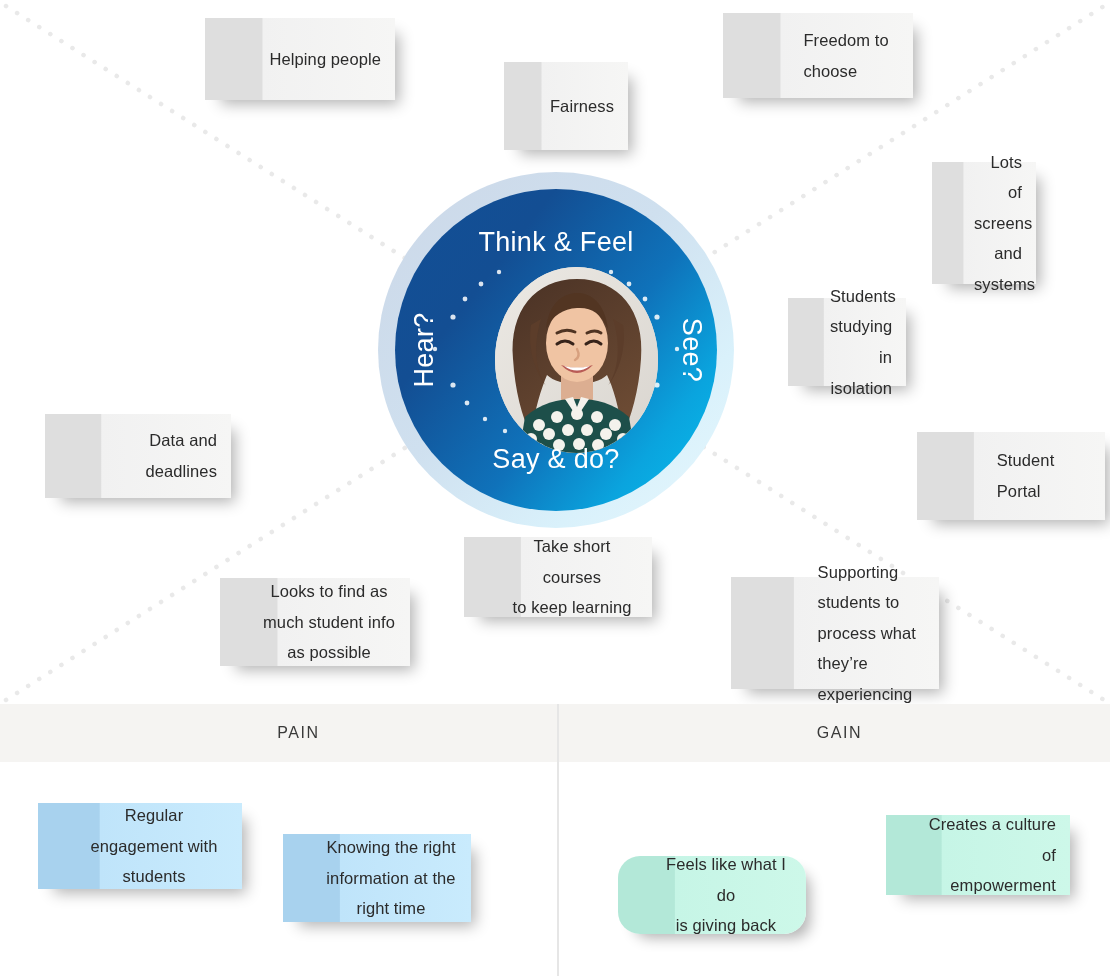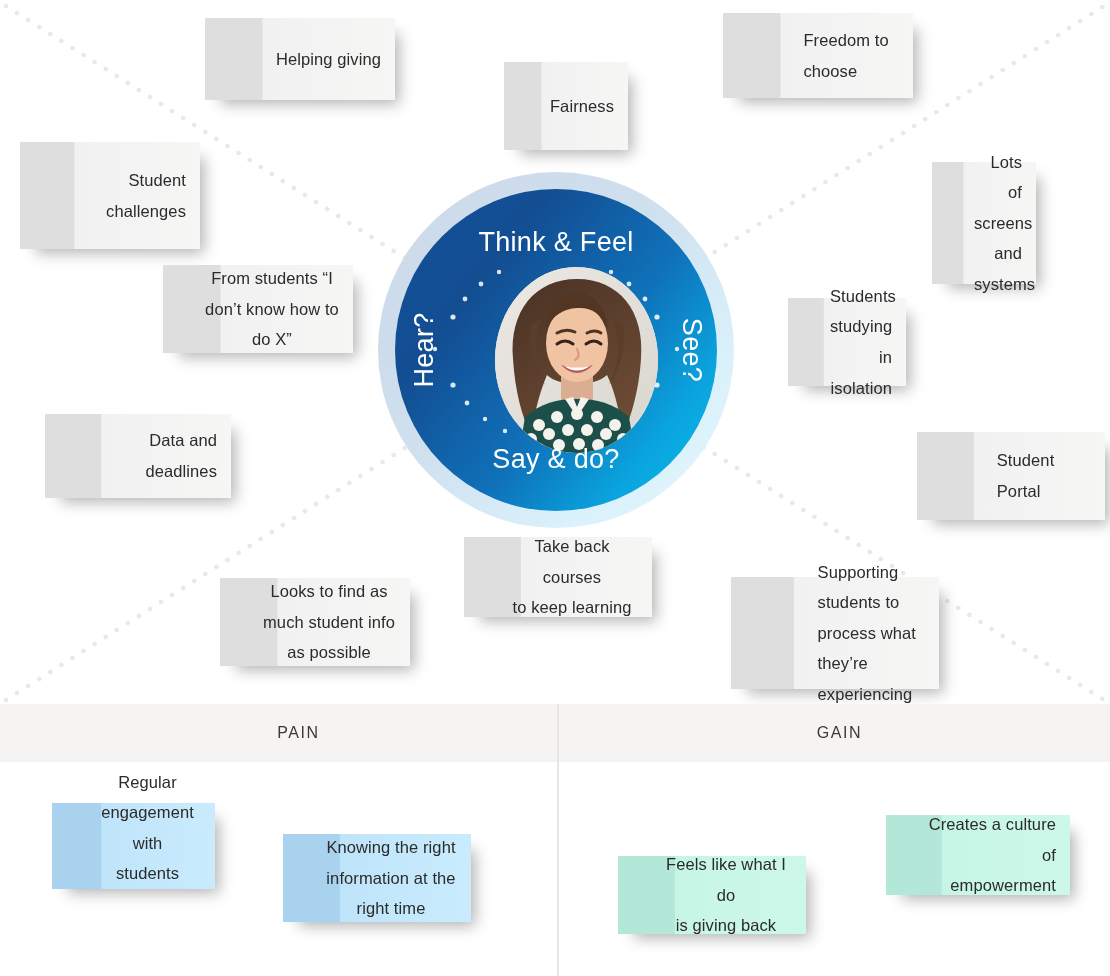--- a/index.html
+++ b/index.html
@@ -128,48 +128,39 @@
 <body>
 
 <div id="board">
 
   <svg class="guides" viewBox="0 0 1110 976" xmlns="http://www.w3.org/2000/svg">
     <line x1="6" y1="6" x2="1104" y2="700" stroke="#e9e9e9" stroke-width="4.5" stroke-linecap="round" stroke-dasharray="0.1 13"></line>
     <line x1="6" y1="700" x2="1104" y2="6" stroke="#e9e9e9" stroke-width="4.5" stroke-linecap="round" stroke-dasharray="0.1 13"></line>
   </svg>
 
   <div class="note ta-right" style="left:205px; top:18px; width:190px; height:82px;">
-    <span class="txt">Helping giving</span>
+    <span class="txt">Helping people</span>
   </div>
 
   <div class="note ta-right" style="left:504px; top:62px; width:124px; height:88px;">
     <span class="txt">Fairness</span>
   </div>
 
   <div class="note ta-left" style="left:723px; top:13px; width:190px; height:85px;">
     <span class="txt">Freedom to choose</span>
   </div>
 
-  <div class="note ta-right" style="left:20px; top:142px; width:180px; height:107px;">
-    <span class="txt ml" style="white-space: pre-line;">Student
-challenges</span>
-  </div>
 
   <div class="note ta-right" style="left:932px; top:162px; width:104px; height:122px;">
     <span class="txt" style="white-space: pre-line;">Lots of
 screens
 and
 systems</span>
   </div>
 
-  <div class="note" style="left:163px; top:265px; width:190px; height:88px;">
-    <span class="txt" style="white-space: pre-line;">From students “I
-don’t know how to
-do X”</span>
-  </div>
 
   <div class="note ta-right" style="left:788px; top:298px; width:118px; height:88px;">
     <span class="txt" style="white-space: pre-line;">Students
 studying in
 isolation</span>
   </div>
 
   <div class="note ta-right" style="left:45px; top:414px; width:186px; height:84px;">
     <span class="txt">Data and deadlines</span>
   </div>
@@ -178,21 +169,21 @@
     <span class="txt" style="white-space: pre-line;">Student Portal</span>
   </div>
 
   <div class="note" style="left:220px; top:578px; width:190px; height:88px;">
     <span class="txt" style="white-space: pre-line;">Looks to find as
 much student info
 as possible</span>
   </div>
 
   <div class="note" style="left:464px; top:537px; width:188px; height:80px;">
-    <span class="txt" style="white-space: pre-line;">Take back courses
+    <span class="txt" style="white-space: pre-line;">Take short courses
 to keep learning</span>
   </div>
 
   <div class="note ta-left" style="left:731px; top:577px; width:208px; height:112px;">
     <span class="txt" style="white-space: pre-line;">Supporting students to
 process what they’re
 experiencing</span>
   </div>
 
   <div class="circle-wrap">
@@ -296,32 +287,32 @@
       <div class="lbl lbl-see">See?</div>
     </div>
   </div>
 
   <div class="pg-header">
     <div>PAIN</div>
     <div>GAIN</div>
   </div>
   <div class="pg-divider"></div>
 
-  <div class="note pain" style="left:52px; top:803px; width:163px; height:86px;align-items:flex-end;">
+  <div class="note pain" style="left:38px; top:803px; width:204px; height:86px;">
     <span class="txt" style="white-space: pre-line;">Regular
 engagement with
 students</span>
   </div>
   <div class="note pain" style="left:283px; top:834px; width:188px; height:88px;">
     <span class="txt" style="white-space: pre-line;">Knowing the right
 information at the
 right time</span>
   </div>
 
-  <div class="note gain" style="left:618px; top:856px; width:188px; height:78px;">
+  <div class="note gain" style="left:618px; top:856px; width:188px; height:78px;border-radius:22px;">
     <span class="txt" style="white-space: pre-line;">Feels like what I do
 is giving back</span>
   </div>
   <div class="note gain" style="left:886px; top:815px; width:184px; height:80px;">
     <span class="txt" style="white-space: pre-line; text-align: right;">Creates a culture of
 empowerment</span>
   </div>
 
 </div>
 

